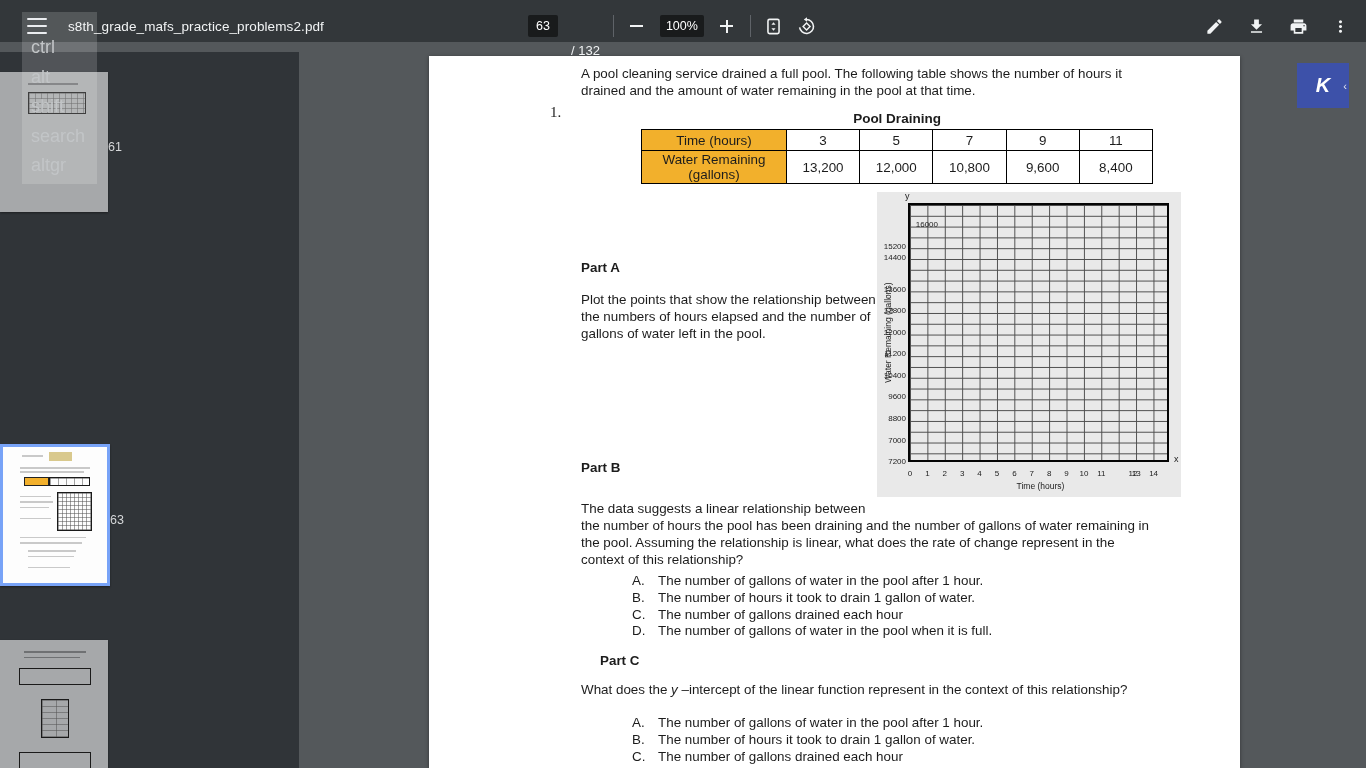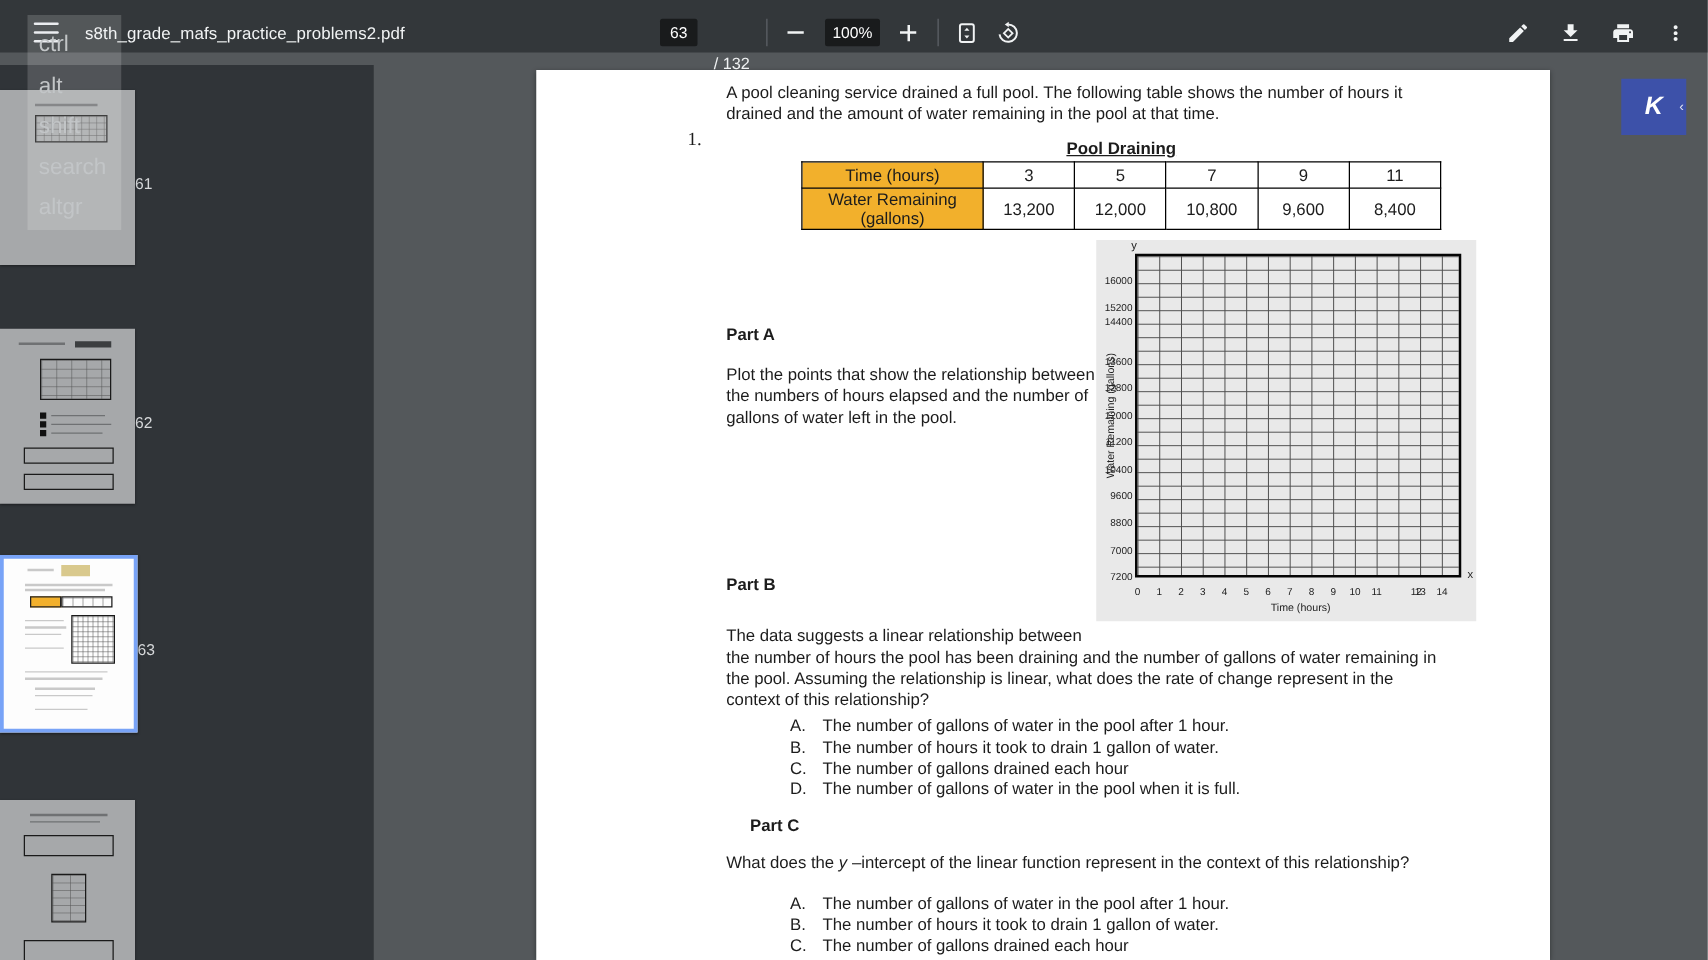--- a/index.html
+++ b/index.html
@@ -31,21 +31,21 @@
   .plus-glyph:after { left:5.5px; top:0; width:2px; height:13px; }
   .tb-right { position:absolute; right:16px; top:0; height:52px; display:flex;
               align-items:center; gap:22px; }
   .tb-right .tb-btn { width:20px; height:20px; }
   svg.ic { display:block; }
 
   
   .mod-overlay { position:absolute; left:22px; top:12px; width:75px; height:172px;
                  background:rgba(255,255,255,.16); z-index:60;
                  display:flex; flex-direction:column; justify-content:space-between;
-                 padding:12px 0 8px 9px; }
+                 padding:24px 0 8px 9px; }
   .mod-key { color:#c2c5c7; font-size:18px; line-height:22px; cursor:pointer; }
 
   
   .sidebar { position:absolute; left:0; top:52px; width:299px; height:716px;
              background:#303438; z-index:10; }
   .thumb-wrap { position:absolute; left:0; width:299px; display:flex; flex-direction:row; align-items:center; }
   .thumb { position:relative; width:108px; height:140px; background:#a6a8aa; cursor:pointer;
            box-shadow:0 1px 2px rgba(0,0,0,.4); }
   .thumb.selected { width:110px; height:142px; background:#fdfdfd; border:3px solid #78a3f7; }
   .thumb-label { margin-top:9px; color:#d6d8da; font-size:12.5px; }
@@ -62,21 +62,21 @@
   
   .main { position:absolute; left:299px; top:52px; width:1067px; height:716px; }
   .page { position:absolute; left:130px; top:4px; width:811px; height:712px;
           background:#fff; box-shadow:0 1px 4px rgba(0,0,0,.4); color:#1c1c1c; }
   .page .abs { position:absolute; }
   .body-txt { font-size:13.4px; line-height:17px; color:#1c1c1c; }
   .bold { font-weight:bold; }
   .num1 { font-family:"Liberation Serif", serif; font-size:15px; }
 
   
-  .pd-title { font-weight:bold; font-size:13.5px; text-align:center;text-decoration:underline; }
+  .pd-title { font-weight:bold; font-size:13.5px; text-align:center; }
   table.pool { border-collapse:collapse; width:512px; table-layout:fixed; }
   table.pool td { border:1.4px solid #000; text-align:center; font-size:13.4px; padding:1px 2px; }
   table.pool td.hd { background:#f2b02c; width:145px; }
   table.pool tr.r1 td { height:21px; }
   table.pool tr.r2 td { height:33px; line-height:15px; }
 
   
   .graph { position:absolute; left:448px; top:136px; width:304px; height:305px; background:#e9e9e9; }
   .plot { position:absolute; left:31px; top:11px; width:261px; height:259px;
           border:2px solid #050505; background:#e9e9e9;
@@ -184,36 +184,20 @@
 <div class="sidebar">
 
   <div class="thumb-wrap" style="top:20px;">
     <div class="thumb">
       <div class="sk sk-line" style="left:26%;top:8%;width:46%;"></div>
       <div class="sk sk-grid" style="left:26%;top:14%;width:54%;height:16%;"></div>
     </div>
     <div class="thumb-label">61</div>
   </div>
 
-  <div class="thumb-wrap" style="top:211px;">
-    <div class="thumb">
-      <div class="sk sk-line" style="left:14%;top:8%;width:34%;"></div>
-      <div class="sk sk-line" style="left:56%;top:7%;width:26%;height:5px;background:#3c3e40;"></div>
-      <div class="sk sk-grid" style="left:30%;top:17%;width:52%;height:24%;background-size:12px 7px;"></div>
-      <div class="sk sk-sq" style="left:30%;top:48%;"></div>
-      <div class="sk sk-line" style="left:38%;top:49%;width:40%;height:1.5px;"></div>
-      <div class="sk sk-sq" style="left:30%;top:53%;"></div>
-      <div class="sk sk-line" style="left:38%;top:54%;width:44%;height:1.5px;"></div>
-      <div class="sk sk-sq" style="left:30%;top:58%;"></div>
-      <div class="sk sk-line" style="left:38%;top:59%;width:38%;height:1.5px;"></div>
-      <div class="sk sk-box" style="left:18%;top:68%;width:66%;height:9%;"></div>
-      <div class="sk sk-box" style="left:18%;top:83%;width:66%;height:9%;"></div>
-    </div>
-    <div class="thumb-label">62</div>
-  </div>
 
   <div class="thumb-wrap" style="top:392px;">
     <div class="thumb selected">
       <div class="sk sk-line-w" style="left:18%;top:6%;width:20%;"></div>
       <div class="sk" style="left:44%;top:4%;width:22%;height:6%;background:#d9c98d;"></div>
       <div class="sk sk-line-w" style="left:16%;top:15%;width:68%;height:1.5px;"></div>
       <div class="sk sk-line-w" style="left:16%;top:18%;width:62%;height:1.5px;"></div>
       <div class="sk" style="left:20%;top:22%;width:24%;height:7%;background:#f2b02c;border:1px solid #222;"></div>
       <div class="sk sk-grid" style="left:44%;top:22%;width:40%;height:7%;background-size:8px 10px;"></div>
       <div class="sk sk-grid" style="left:52%;top:33%;width:34%;height:29%;background-size:4px 4px;"></div>
@@ -273,21 +257,21 @@
         <td>9,600</td>
         <td>8,400</td>
       </tr>
     </tbody>
       </table>
 
     <div class="graph">
       <div class="ax-letter" style="left:28px; top:-1px;">y</div>
       <div class="plot"></div>
       <div>
-          <div class="ytick" style="top: 28px;">16000</div>
+          <div class="ytick" style="top: 28px; margin-left: 32px;">16000</div>
           <div class="ytick" style="top: 49.55px;">15200</div>
           <div class="ytick" style="top: 61px;">14400</div>
           <div class="ytick" style="top: 92.65px;">13600</div>
           <div class="ytick" style="top: 114.2px;">12800</div>
           <div class="ytick" style="top: 135.75px;">12000</div>
           <div class="ytick" style="top: 157.3px;">11200</div>
           <div class="ytick" style="top: 178.85px;">10400</div>
           <div class="ytick" style="top: 200.4px;">9600</div>
           <div class="ytick" style="top: 221.95px;">8800</div>
           <div class="ytick" style="top: 243.5px;">7000</div>

